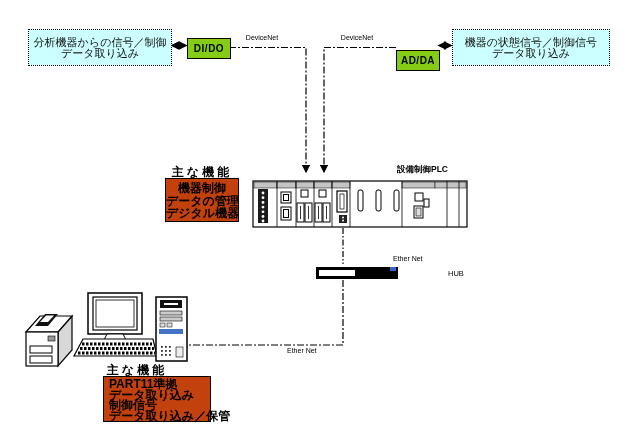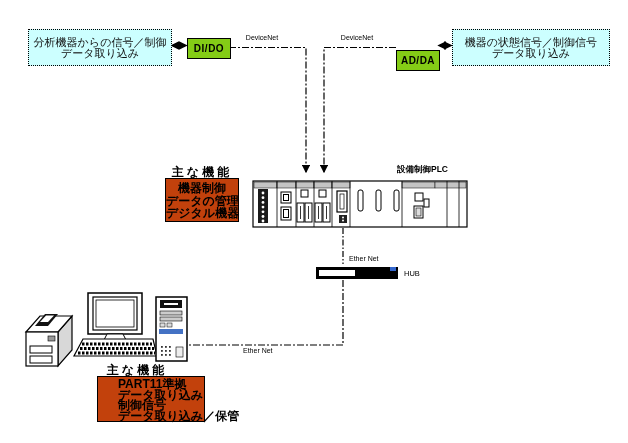--- a/index.html
+++ b/index.html
@@ -19,21 +19,21 @@
     font-size:10px;letter-spacing:.5px;color:#000;font-weight:bold;
   }
   .net-label{font-size:7px;color:#000;text-align:center;}
   .func-heading{font-size:12px;font-weight:bold;letter-spacing:3px;text-align:center;color:#000;}
   .func-box{
     background:#c2410c;border:1.5px solid #000;color:#000;
     font-size:12px;font-weight:bold;
   }
   .func-box .line{white-space:nowrap;}
   .plc-label{font-size:8.5px;font-weight:bold;color:#000;}
-  .small-label{font-size:7px;color:#000;}
+  .small-label{font-size:7px;color:#000;margin-left:44px;}
   svg{position:absolute;left:0;top:0;}
 </style>
 </head>
 <body>
 
 <div id="canvas">
 
   <svg width="628" height="443" viewBox="0 0 628 443">
     <defs>
       <marker id="arr" viewBox="0 0 10 10" refX="8.5" refY="5" markerWidth="7" markerHeight="7" orient="auto-start-reverse">
@@ -216,20 +216,20 @@
     <div class="line">機器制御</div>
     <div class="line">データの管理</div>
     <div class="line">デジタル機器</div>
   </div>
 
   <div class="abs small-label" style="left:349px;top:255px;">Ether Net</div>
   <div class="abs small-label" style="left:404px;top:269px;font-size:7.5px;">HUB</div>
   <div class="abs small-label" style="left:243px;top:347px;">Ether Net</div>
 
   <div class="abs func-heading" style="left:97px;top:362px;width:80px;">主な機能</div>
-  <div class="abs func-box" style="left:97px;top:376px;width:108px;height:46px;padding:2px 0 0 20px;box-sizing:border-box;line-height:10.5px;">
+  <div class="abs func-box" style="left:103px;top:376px;width:108px;height:46px;padding:2px 0 0 5px;box-sizing:border-box;line-height:10.5px;">
     <div class="line">PART11準拠</div>
     <div class="line">データ取り込み</div>
     <div class="line">制御信号</div>
     <div class="line">データ取り込み／保管</div>
   </div>
 
 </div>
 
 </body></html>

